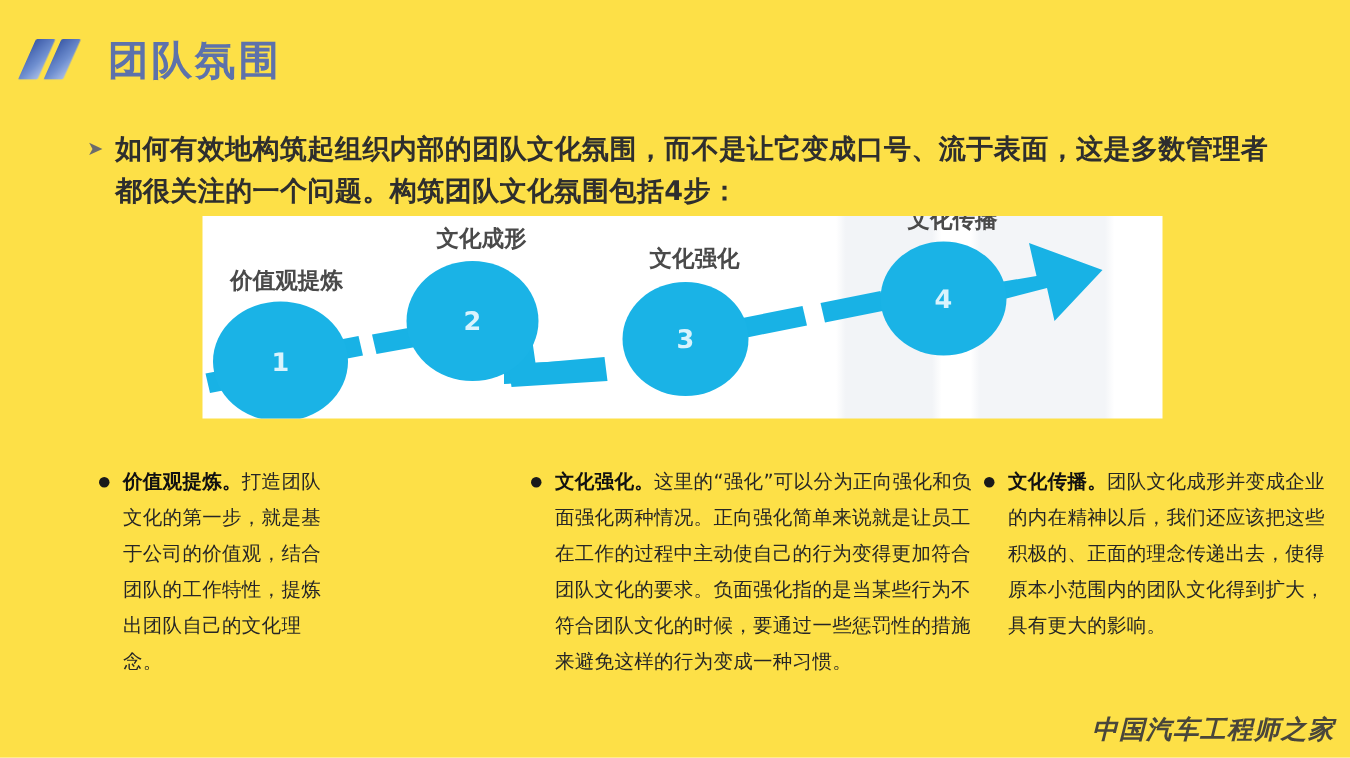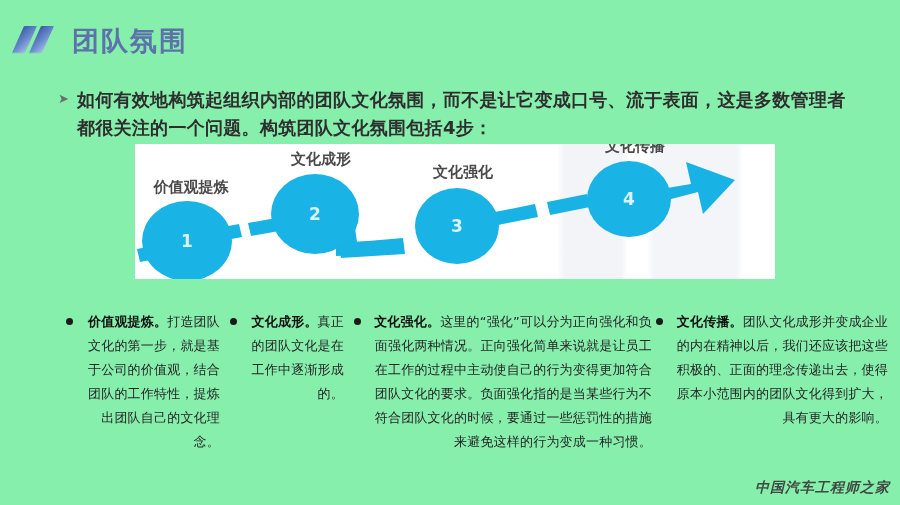--- a/index.html
+++ b/index.html
@@ -12,21 +12,21 @@
     background: #ffffff;
     font-family: "Liberation Sans", "DejaVu Sans", sans-serif;
     overflow: hidden;
     position: relative;
   }
   #slide {
     position: absolute;
     left: 0; top: 0;
     width: 900px;
     height: 505px;
-    background: #86efac;
+    background: #fde047;
     overflow: hidden;
   }
 
   
   #header {
     position: absolute;
     left: 16px;
     top: 18px;
     height: 44px;
     display: flex;
@@ -109,21 +109,20 @@
     left: 58px;
     top: 310px;
     width: 830px;
     height: 190px;
   }
   .bullet {
     position: absolute;
     top: 0;
     display: flex;
     align-items: flex-start;
-    text-align: right;
   }
   .bullet .dot {
     flex: 0 0 auto;
     width: 7px;
     height: 7px;
     border-radius: 50%;
     background: #1a1a1a;
     margin-top: 8px;
     margin-right: 9px;
   }
@@ -150,21 +149,21 @@
   
   #watermark {
     position: absolute;
     right: 10px;
     bottom: 8px;
     text-align: center;
     pointer-events: none;
   }
   #wm-cn {
     font-family: "DejaVu Serif", "Liberation Serif", serif;
-    font-size: 14px;
+    font-size: 17px;
     font-weight: bold;
     font-style: italic;
     color: #3a3a3a;
     letter-spacing: 1px;
     line-height: 20px;
     opacity: 0.92;
     white-space: nowrap;
   }
   #wm-url {
     font-family: "DejaVu Sans", "Liberation Sans", sans-serif;
@@ -236,24 +235,20 @@
     </svg>
   </div>
 
   <div id="bullets">
 
     <div class="bullet" id="bullet-0">
       <span class="dot"></span>
       <span class="btext"><b>价值观提炼。</b><span>打造团队文化的第一步，就是基于公司的价值观，结合团队的工作特性，提炼出团队自己的文化理念。</span></span>
     </div>
 
-    <div class="bullet" id="bullet-1">
-      <span class="dot"></span>
-      <span class="btext"><b>文化成形。</b><span>真正的团队文化是在工作中逐渐形成的。</span></span>
-    </div>
 
     <div class="bullet" id="bullet-3">
       <span class="dot"></span>
       <span class="btext"><b>文化传播。</b><span>团队文化成形并变成企业的内在精神以后，我们还应该把这些积极的、正面的理念传递出去，使得原本小范围内的团队文化得到扩大，具有更大的影响。</span></span>
     </div>
 
     <div class="bullet" id="bullet-2">
       <span class="dot"></span>
       <span class="btext"><b>文化强化。</b><span>这里的“强化”可以分为正向强化和负面强化两种情况。正向强化简单来说就是让员工在工作的过程中主动使自己的行为变得更加符合团队文化的要求。负面强化指的是当某些行为不符合团队文化的时候，要通过一些惩罚性的措施来避免这样的行为变成一种习惯。</span></span>
     </div>

